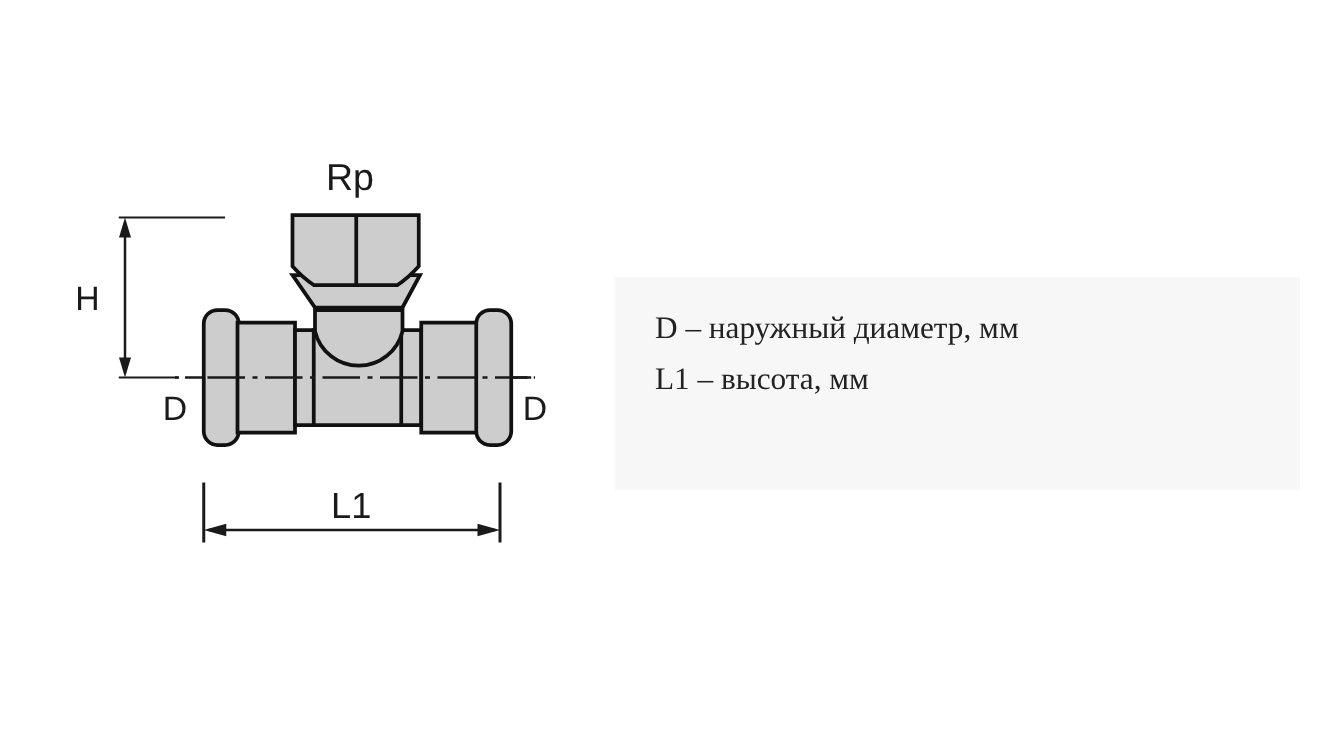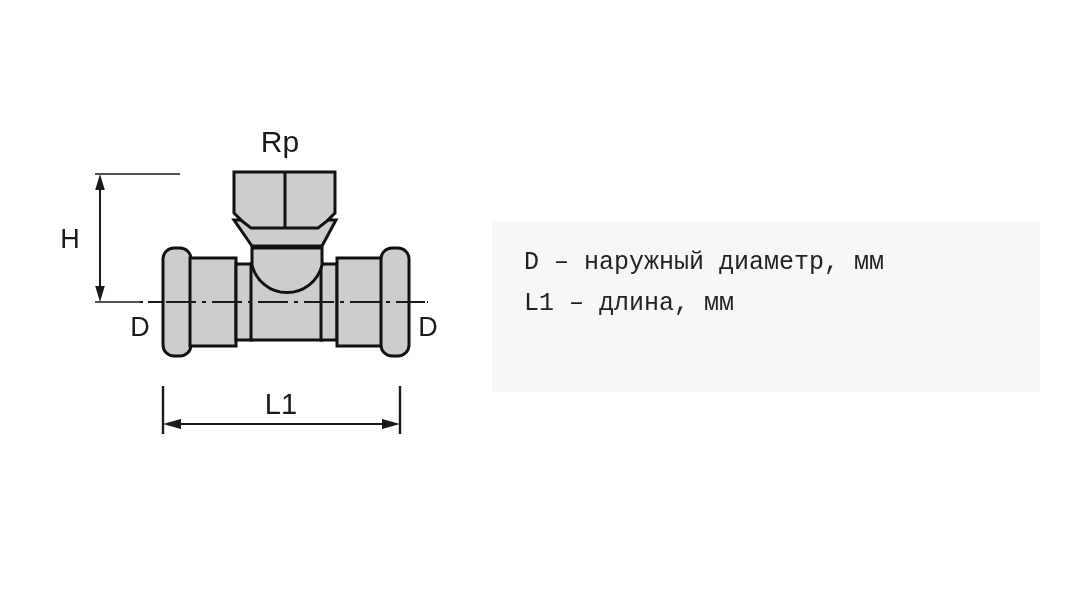--- a/index.html
+++ b/index.html
@@ -32,21 +32,21 @@
     position: absolute;
     left: 492px;
     top: 222px;
     width: 548px;
     height: 170px;
     background: #f7f7f7;
     box-sizing: border-box;
     padding: 20px 0 0 32px;
   }
   .legend-line {
-    font-family: Liberation Mono, monospace;
+    font-family: Liberation Serif, serif;
     font-size: 25px;
     line-height: 41px;
     color: #222222;
     white-space: pre;
     letter-spacing: 0px;
   }
   .dwg-label {
     font-family: "Liberation Sans", sans-serif;
     fill: #1a1a1a;
   }
@@ -171,16 +171,16 @@
         <polygon points="400,424 382,419 382,429" fill="#1a1a1a"></polygon>
 
         <text class="dwg-label" x="281" y="414" font-size="29" text-anchor="middle">L1</text>
       </g>
 
     </svg>
   </div>
 
   <div class="legend-panel">
     <div class="legend-line">D – наружный диаметр, мм</div>
-    <div class="legend-line">L1 – длина, мм</div>
+    <div class="legend-line">L1 – высота, мм</div>
   </div>
 
 </div>
 
 </body></html>

